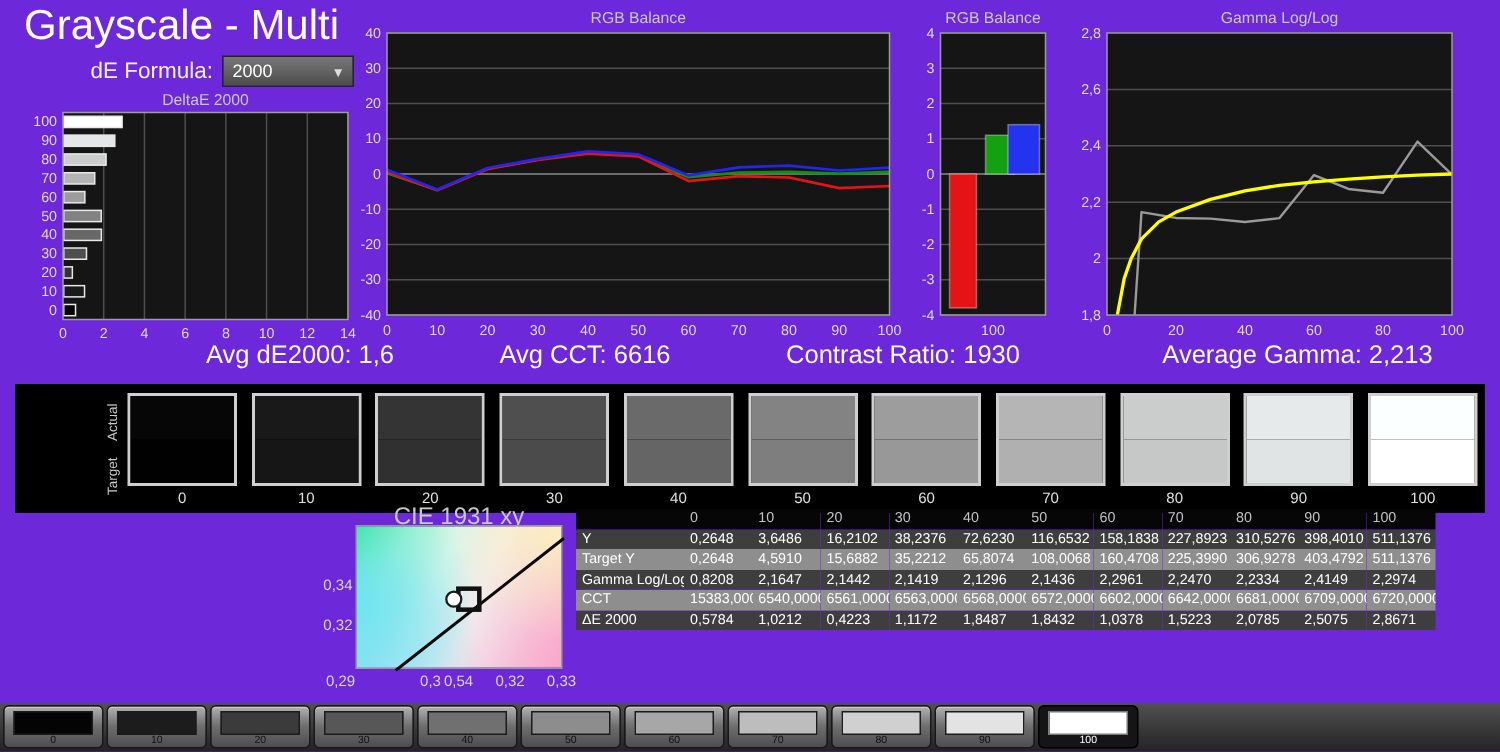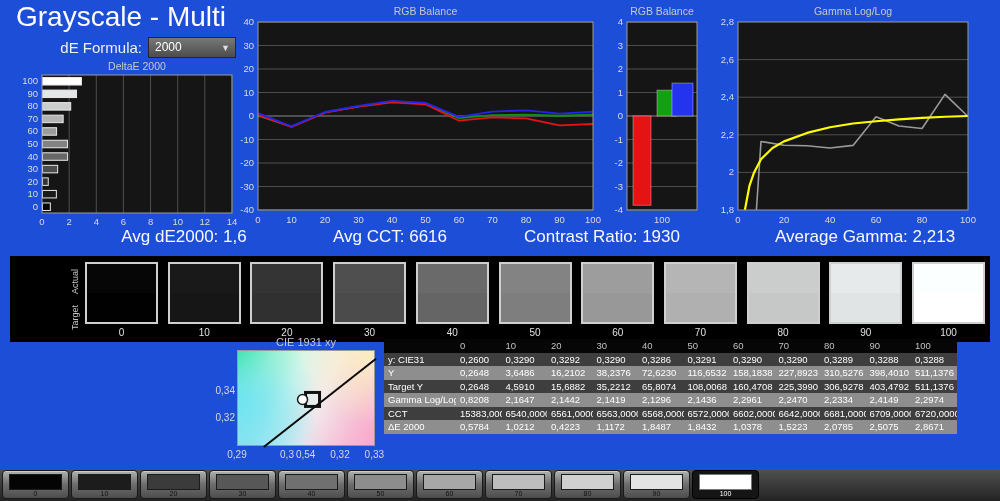--- a/index.html
+++ b/index.html
@@ -1,16 +1,16 @@
 <!DOCTYPE html>
 <html><head>
 <meta charset="utf-8">
 <style>
   html,body{margin:0;padding:0;background:#202020;}
-  #app{position:relative;width:1000px;height:501px;background:#1d4ed8;overflow:hidden;
+  #app{position:relative;width:1000px;height:501px;background:#6d28d9;overflow:hidden;
        font-family:"Liberation Sans",sans-serif;color:#fff;}
   #app *{box-sizing:border-box;}
   svg{position:absolute;overflow:visible;}
   svg text{font-family:"Liberation Sans",sans-serif;}
   #title{position:absolute;left:16px;top:1px;font-size:28px;color:#fdfdfd;letter-spacing:0;}
   #formula-label{position:absolute;left:56px;top:39px;width:86px;text-align:right;font-size:15px;color:#f0f0f0;}
   #formula-select{position:absolute;left:148px;top:37px;width:88px;height:21px;
      background:linear-gradient(#787878,#4c4c4c);border:1px solid #252525;
      font-size:12px;color:#fff;line-height:19px;padding-left:6px;cursor:default;}
   #formula-select .dd-arrow{position:absolute;right:5px;top:0;font-size:9px;color:#ddd;line-height:20px;}
@@ -21,21 +21,21 @@
   .gs{position:absolute;top:6px;width:73px;height:62px;border:2px solid #cfcfcf;}
   .gs .half{height:50%;}
   .gl{position:absolute;top:71px;font-size:10px;color:#e0e0e0;text-align:center;width:77px;}
   
   #reading{position:absolute;left:20px;top:346px;width:215px;}
   #reading-title{font-size:21px;color:#fdfdfd;margin-bottom:6px;}
   .r-line{position:relative;font-size:16px;color:#f5f5f5;height:20px;}
   .r-line .c2{position:absolute;left:103px;top:0;}
   
   #cie{position:absolute;left:205px;top:336px;width:180px;height:136px;}
-  #cie-title{position:absolute;left:32px;top:0;width:138px;text-align:center;font-size:11px;color:#c8c8c8;}
+  #cie-title{position:absolute;left:32px;top:0;width:138px;text-align:center;font-size:16px;color:#c8c8c8;}
   #cie-plot{position:absolute;left:32px;top:14px;width:138px;height:96px;border:1px solid #999;
     background:
       radial-gradient(circle at 0% 55%, rgba(110,228,244,0.95), rgba(110,228,244,0) 55%),
       radial-gradient(circle at 100% 2%, rgba(252,240,190,0.95), rgba(252,240,190,0) 45%),
       radial-gradient(circle at 4% 100%, rgba(150,220,245,0.85), rgba(150,220,245,0) 50%),
       linear-gradient(115deg,#2de68d 0%,#9ff3c9 20%,#d9f6e8 38%,#f3eaec 58%,#f7b9d3 85%,#fba6cb 100%);}
   #cie-plot svg{left:0;top:0;}
   .cie-yl{position:absolute;left:2px;width:28px;text-align:right;font-size:10px;color:#d8d8d8;}
   .cie-xl{position:absolute;top:113px;width:30px;text-align:center;font-size:10px;color:#d8d8d8;}
   
@@ -192,21 +192,21 @@
       <polyline points="34.9,205 39.5,180.56000000000003 44.1,167.4 51,154.24 62.5,142.96 74,136.38 97,127.91999999999999 120,122.27999999999994 143,118.52000000000002 166,116.26400000000002 189,114.38399999999999 212,112.87999999999998 235,111.75200000000002 258,111.00000000000001" fill="none" stroke="#ffff00" stroke-width="2.2" stroke-linejoin="round"></polyline>
       <rect x="28" y="17" width="230" height="188" fill="none" stroke="#9c9c9c" stroke-width="1"></rect>
       <text x="28" y="218" text-anchor="middle" font-size="9.5" fill="#dcdcdc">0</text>
       <text x="74" y="218" text-anchor="middle" font-size="9.5" fill="#dcdcdc">20</text>
       <text x="120" y="218" text-anchor="middle" font-size="9.5" fill="#dcdcdc">40</text>
       <text x="166" y="218" text-anchor="middle" font-size="9.5" fill="#dcdcdc">60</text>
       <text x="212" y="218" text-anchor="middle" font-size="9.5" fill="#dcdcdc">80</text>
       <text x="258" y="218" text-anchor="middle" font-size="9.5" fill="#dcdcdc">100</text>
     </svg>
 
-  <div class="stat" style="left:74px">Avg dE2000: 1,6</div>
+  <div class="stat" style="left:90px">Avg dE2000: 1,6</div>
   <div class="stat" style="left:280px">Avg CCT: 6616</div>
   <div class="stat" style="left:492px">Contrast Ratio: 1930</div>
   <div class="stat" style="left:755px">Average Gamma: 2,213</div>
 
   <div id="strip">
     <div class="vlabel" style="top:8px">Actual</div>
     <div class="vlabel" style="top:44px">Target</div>
     <div id="strip-swatches">
         <div class="gs" style="left: 75px;">
           <div class="half" style="background: rgb(6, 6, 6);"></div>
@@ -271,21 +271,21 @@
     <div id="cie-title">CIE 1931 xy</div>
     <div id="cie-plot">
       <svg id="cie-overlay" width="138" height="96">
           <line x1="25.74626865671643" y1="96" x2="138" y2="7.813953488372103" stroke="#0a0a0a" stroke-width="2"></line>
           <rect x="67.53731343283593" y="41.446511627906986" width="14" height="14" fill="none" stroke="#111" stroke-width="3"></rect>
           <circle cx="64.53731343283593" cy="48.446511627906986" r="5" fill="#fff" stroke="#1a1a1a" stroke-width="1.5"></circle>
         </svg>
     </div>
   <div class="cie-yl" style="top: 49px;">0,34</div>
       <div class="cie-yl" style="top: 76.093px;">0,32</div>
-      <div class="cie-xl" style="left: 17px;">0,29</div>
+      <div class="cie-xl" style="left: 7px;">0,29</div>
       <div class="cie-xl" style="left: 67px;">0,3</div>
       <div class="cie-xl" style="left: 85.6567px;">0,54</div>
       <div class="cie-xl" style="left: 119.985px;">0,32</div>
       <div class="cie-xl" style="left: 154.313px;">0,33</div>
     </div>
 
   <table id="meas-table">
       <colgroup>
         <col style="width: 72px;">
         <col style="width: 45.5px;">
@@ -311,34 +311,20 @@
           <th>50</th>
           <th>60</th>
           <th>70</th>
           <th>80</th>
           <th>90</th>
           <th>100</th>
         </tr>
       </thead>
       <tbody>
         <tr>
-          <td>y: CIE31</td>
-          <td>0,2600</td>
-          <td>0,3290</td>
-          <td>0,3292</td>
-          <td>0,3290</td>
-          <td>0,3286</td>
-          <td>0,3291</td>
-          <td>0,3290</td>
-          <td>0,3290</td>
-          <td>0,3289</td>
-          <td>0,3288</td>
-          <td>0,3288</td>
-        </tr>
-        <tr>
           <td>Y</td>
           <td>0,2648</td>
           <td>3,6486</td>
           <td>16,2102</td>
           <td>38,2376</td>
           <td>72,6230</td>
           <td>116,6532</td>
           <td>158,1838</td>
           <td>227,8923</td>
           <td>310,5276</td>

